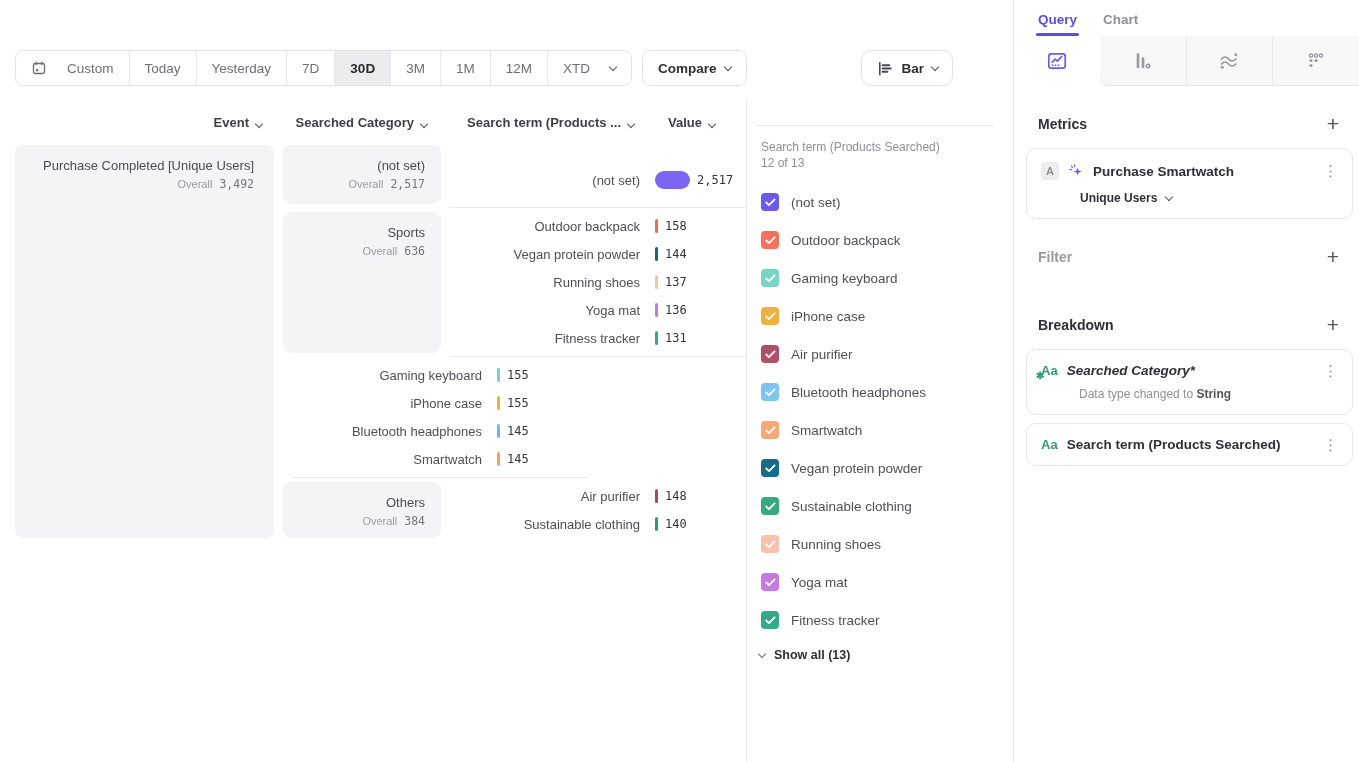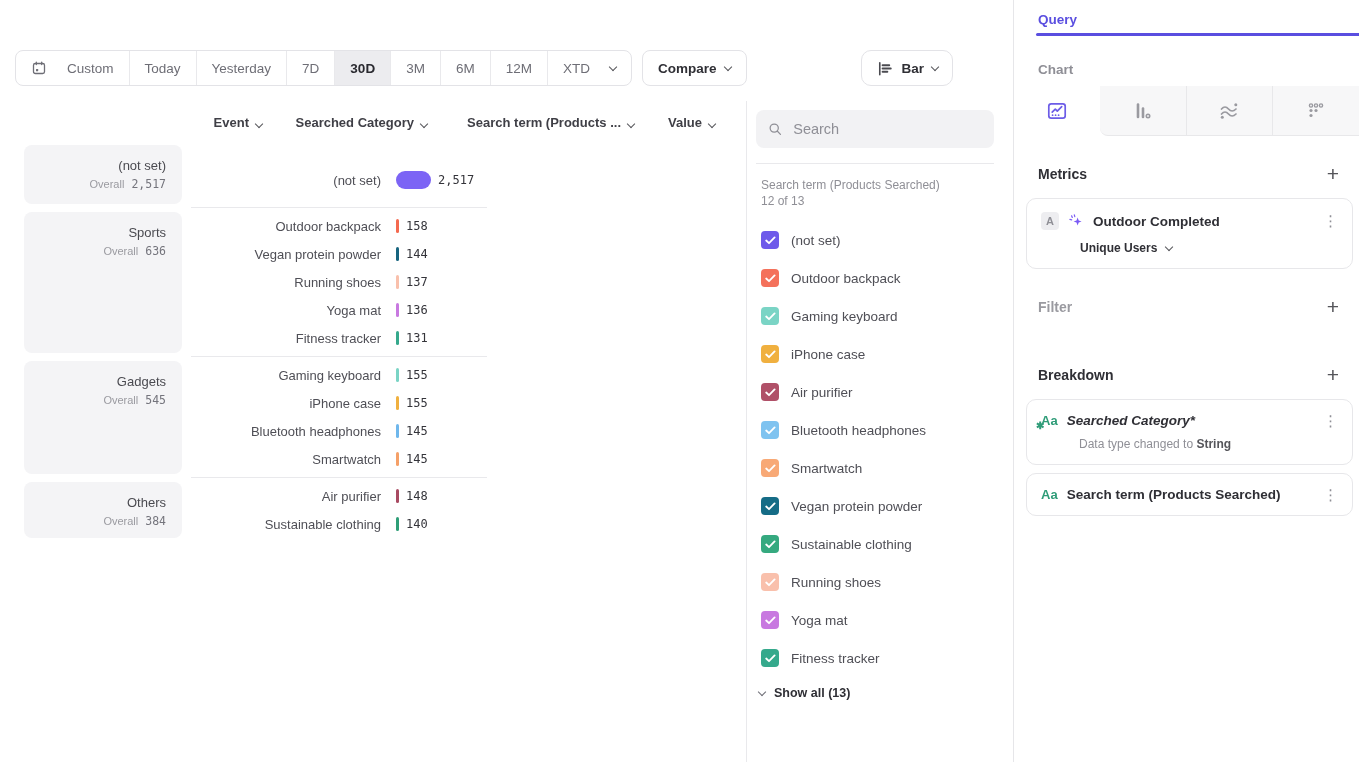--- a/index.html
+++ b/index.html
@@ -72,21 +72,21 @@
   .legend-items { margin-top:12px; }
   .litem { height:38px; display:flex; align-items:center; padding-left:5px; cursor:pointer; }
   .cb { width:18px; height:18px; border-radius:4px; display:flex; align-items:center; justify-content:center; flex:none; }
   .cb.textured { background-image:repeating-radial-gradient(circle at 2px 2px, rgba(255,255,255,.45) 0 .8px, transparent 1px 4px); }
   .litem .llbl { margin-left:12px; font-size:13.5px; color:#4f4f56; }
   .show-all { margin-top:9px; display:flex; align-items:center; font-size:12.5px; font-weight:600; color:#2f2f35; cursor:pointer; padding-left:3px; }
   .show-all .chev { margin-right:9px; color:#6e6e76; }
 
   
   .sidebar { width:346px; border-left:1px solid #e6e6e9; background:#fff; }
-  .sb-tabs { padding:12px 0 0 24px; display:flex; gap:26px;flex-direction:column; }
+  .sb-tabs { padding:12px 0 0 24px; display:flex; gap:26px; }
   .sb-tab { font-size:13.5px; font-weight:600; color:#8f8f96; cursor:pointer; position:relative; padding-bottom:9px; }
   .sb-tab.active { color:#5a4ee0; font-weight:700; }
   .sb-tab.active::after { content:""; position:absolute; left:-2px; right:-2px; bottom:0; height:3px; border-radius:2px; background:#5a4ee0; }
   .icon-tabs { display:flex; height:50px; }
   .itab { flex:1; display:flex; align-items:center; justify-content:center; cursor:pointer; }
   .itab.active { background:#fff; }
   .itab.gray { background:#f7f7f8; border-bottom:1px solid #e8e8ea; }
   .itab.gray.firstgray { border-bottom-left-radius:8px; }
   .itab.gray + .itab.gray { border-left:1px solid #e8e8ea; }
 
@@ -136,21 +136,21 @@
           <button class="seg-btn">
             <span>7D</span>
           </button>
           <button class="seg-btn selected">
             <span>30D</span>
           </button>
           <button class="seg-btn">
             <span>3M</span>
           </button>
           <button class="seg-btn">
-            <span>6M</span>
+            <span>1M</span>
           </button>
           <button class="seg-btn">
             <span>12M</span>
           </button>
           <button class="seg-btn">
             <span>XTD</span>
             <span class="chev"></span>
           </button>
         </div>
       <button class="cmp-btn">
@@ -175,20 +175,26 @@
         <div class="headers">
           <div class="h-event"><span>Event</span><span class="chev"></span></div>
           <div class="h-cat"><span>Searched Category</span><span class="chev"></span></div>
           <div class="h-terms">
             <div class="h-term"><span>Search term (Products ...</span><span class="chev"></span></div>
             <div class="h-value"><span>Value</span><span class="chev"></span></div>
           </div>
         </div>
 
         <div class="rows-area">
+          <div class="event-col">
+            <div class="card-cell event-card">
+              <div class="cell-title">Purchase Completed [Unique Users]</div>
+              <div class="overall"><span class="ov-lbl">Overall</span><span class="ov-val mono">3,492</span></div>
+            </div>
+          </div>
           <div class="groups-col">
   <div class="group first">
     <div class="card-cell cat-card">
       <div class="cell-title">(not set)</div>
       <div class="overall"><span class="ov-lbl">Overall</span><span class="ov-val mono">2,517</span></div>
     </div>
     <div class="terms-wrap">
   <div class="trow">
     <span class="lbl">(not set)</span>
     <span class="bar big" style="width: 35px; background: rgb(124, 100, 245);"></span>
@@ -229,24 +235,20 @@
 
   <div class="trow">
     <span class="lbl">Fitness tracker</span>
     <span class="bar" style="width: 3px; background: rgb(53, 169, 140);"></span>
     <span class="val mono">131</span>
   </div>
 </div>
   </div>
 
   <div class="group">
-    <div class="card-cell cat-card">
-      <div class="cell-title">Gadgets</div>
-      <div class="overall"><span class="ov-lbl">Overall</span><span class="ov-val mono">545</span></div>
-    </div>
     <div class="terms-wrap">
   <div class="trow">
     <span class="lbl">Gaming keyboard</span>
     <span class="bar" style="width: 3px; background: rgb(122, 212, 197);"></span>
     <span class="val mono">155</span>
   </div>
 
   <div class="trow">
     <span class="lbl">iPhone case</span>
     <span class="bar" style="width: 3px; background: rgb(240, 176, 63);"></span>
@@ -284,27 +286,20 @@
     <span class="bar" style="width: 3px; background: rgb(46, 158, 119);"></span>
     <span class="val mono">140</span>
   </div>
 </div>
   </div>
 </div>
         </div>
       </div>
 
       <div class="legend">
-        <div class="search-box">
-          <svg width="16" height="16" viewBox="0 0 16 16" fill="none">
-            <circle cx="7" cy="7" r="4.6" stroke="#8f8f96" stroke-width="1.4"></circle>
-            <path d="M10.6 10.6 L14 14" stroke="#8f8f96" stroke-width="1.4" stroke-linecap="round"></path>
-          </svg>
-          <input type="text" placeholder="Search" style="">
-        </div>
 
 
         <div class="ldivider"></div>
 
         <div class="grp-lbl">Search term (Products Searched) 12 of 13</div>
 
         <div class="legend-items">
   <div class="litem">
     <span class="cb" style="background: rgb(110, 90, 234);">
   <svg width="11" height="9" viewBox="0 0 11 9" fill="none">
@@ -473,21 +468,21 @@
 
     <div class="card">
       <div class="card-row">
         <span class="a-badge">A</span>
         <span class="spark">
           <svg width="16" height="16" viewBox="0 0 16 16" fill="none">
             <path d="M9.6 4.4 L10.7 7.4 L13.6 8.5 L10.7 9.6 L9.6 12.6 L8.5 9.6 L5.6 8.5 L8.5 7.4 Z" fill="#7a5af5"></path>
             <path d="M3.6 2.8 L4.3 4.5 M1.9 6.3 L3.7 6.8 M6.3 1.9 L6.8 3.7" stroke="#7a5af5" stroke-width="1.2" stroke-linecap="round"></path>
           </svg>
         </span>
-        <span class="card-title">Outdoor Completed</span>
+        <span class="card-title">Purchase Smartwatch</span>
         <span class="kebab">⋮</span>
       </div>
       <div class="measure-row">
         <span>Unique Users</span>
         <span class="chev"></span>
       </div>
     </div>
 
     <div class="sb-h">
       <span class="t muted">Filter</span>

